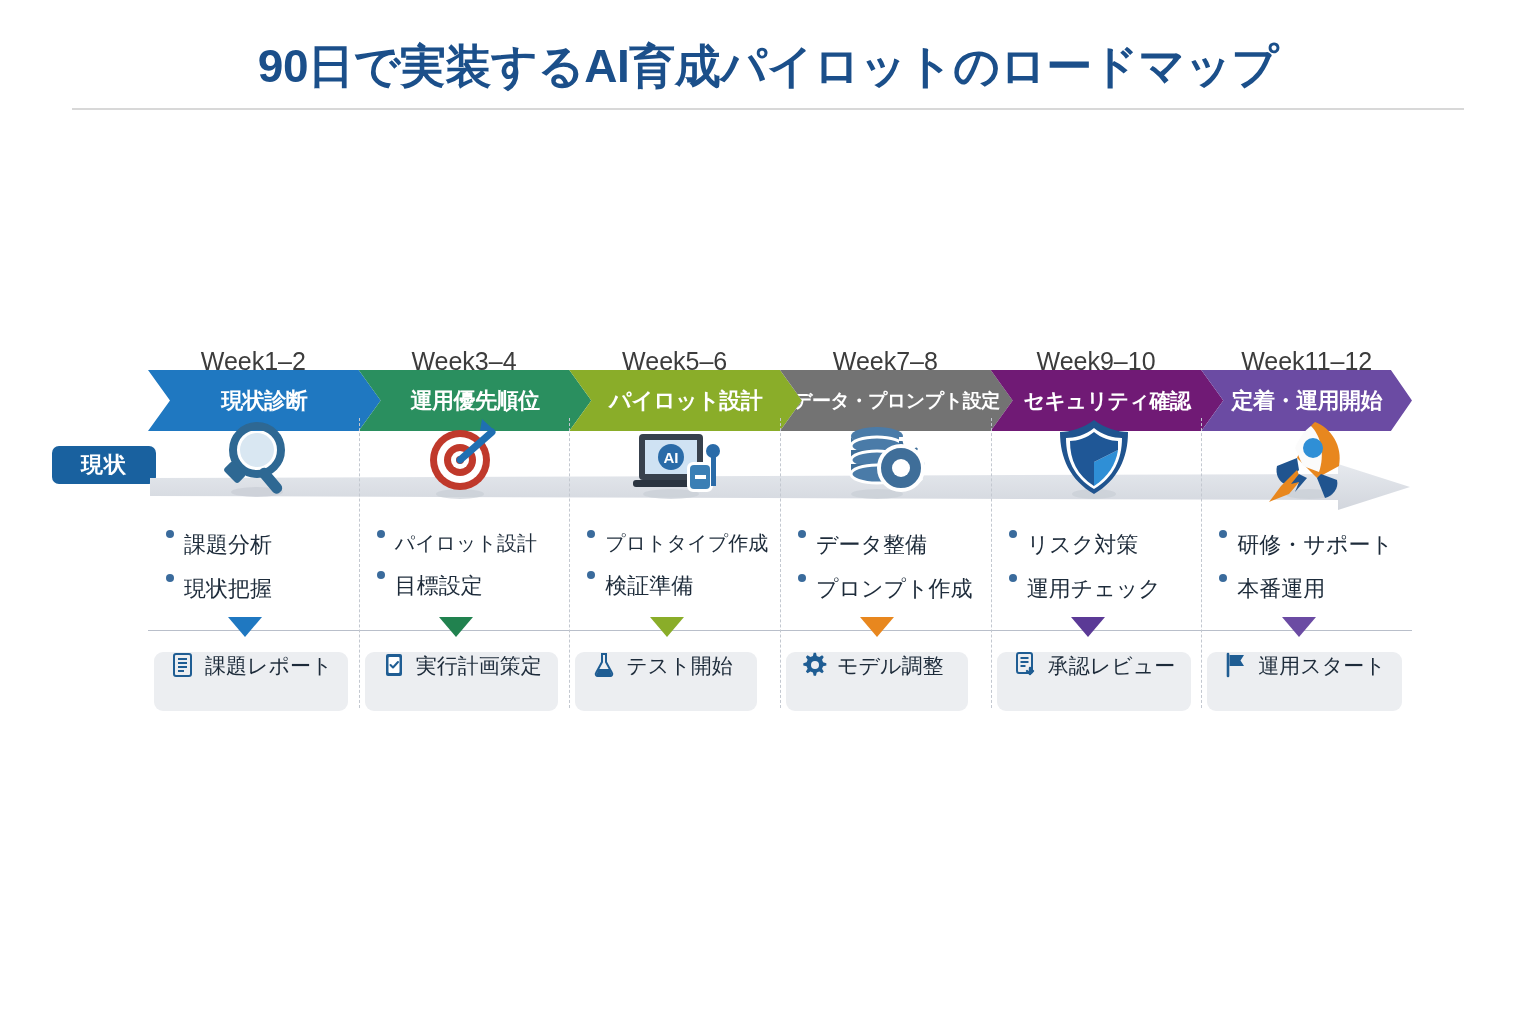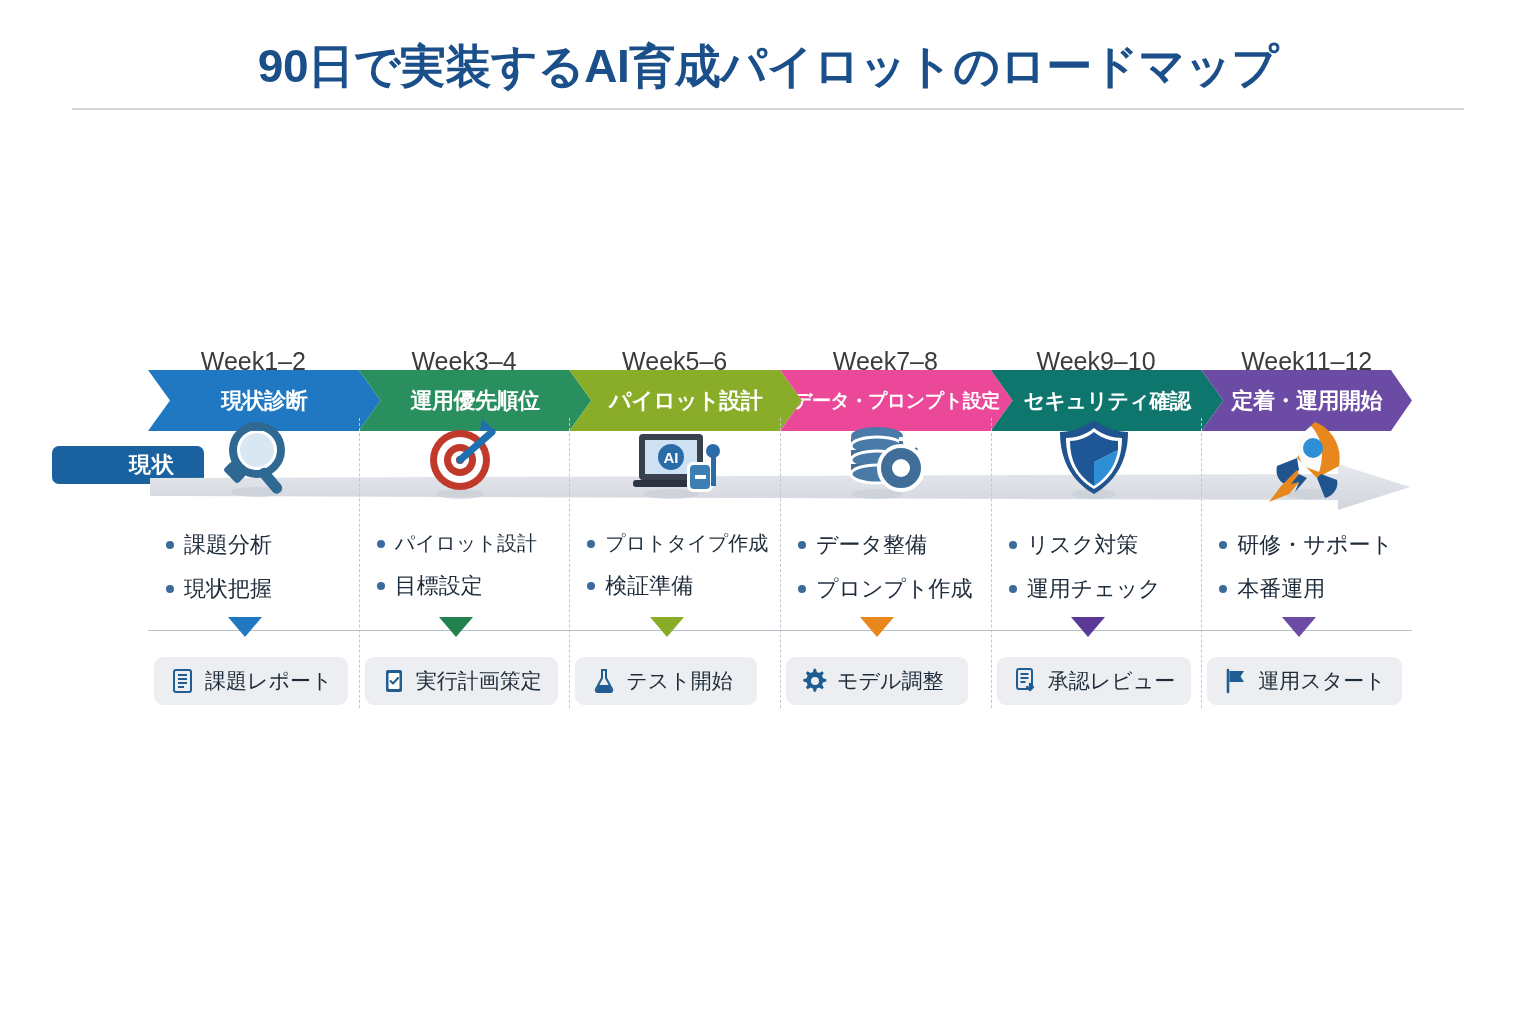--- a/index.html
+++ b/index.html
@@ -59,49 +59,49 @@
     position:absolute;top:0;width:210px;height:100px;
     display:flex;align-items:flex-end;justify-content:center;
   }
   .icon-cell svg{display:block;}
 
   
   #status-badge{
     position:absolute;left:-96px;top:116px;
     width:104px;height:38px;border-radius:7px;
     background:#19619f;
-    display:flex;align-items:center;justify-content:center;padding-left:48px;
+    display:flex;align-items:center;justify-content:center;
   }
   #status-badge-label{color:#fff;font-size:22px;font-weight:bold;letter-spacing:1px;}
 
   
   .bullet-row{position:absolute;left:0;top:200px;width:1264px;height:92px;display:flex;}
   .bullet-cell{flex:1 1 0;padding-left:18px;box-sizing:border-box;}
   .bullet-item{
-    display:flex;align-items:center;margin-bottom:14px;
+    display:flex;margin-bottom:14px;
     font-size:22px;color:#1d2b3a;white-space:nowrap;
   }
   .bullet-dot{
     width:8px;height:8px;border-radius:50%;background:#3a6b9c;
     margin-right:10px;flex:0 0 auto;
   }
 
   
   #marker-line{position:absolute;left:0;top:300px;width:1264px;height:1px;background:#b9bfca;}
   .tri{
     position:absolute;top:287px;width:0;height:0;
     border-left:17px solid transparent;border-right:17px solid transparent;
   }
 
   
   .chip-row{position:absolute;left:0;top:325px;width:1264px;height:52px;display:flex;}
   .chip-cell{flex:1 1 0;display:flex;align-items:center;justify-content:flex-start;padding-left:6px;box-sizing:border-box;}
   .chip{
-    background:#eceef1;border-radius:9px;height:48px;
-    display:flex;align-items:center;padding:0 16px;box-sizing:border-box;
+    background:#eceef1;border-radius:9px;height:59px;
+    display:flex;align-items:flex-start;padding:0 16px;box-sizing:border-box;
     min-width:182px;
   }
   .chip-icon{flex:0 0 auto;margin-right:9px;display:flex;align-items:center;}
   .chip-label{font-size:21px;color:#1d2b3a;white-space:nowrap;}
 
   
   .col-sep{
     position:absolute;top:88px;width:0;height:290px;
     border-left:1px dashed #c3c8d0;
   }
@@ -144,24 +144,24 @@
   <div class="chevron-band" id="chevron-band">
       <div class="chev" style="left: 0px; width: 232.667px; background: rgb(31, 120, 193); clip-path: polygon(0% 0%, 90.5444% 0%, 100% 50%, 90.5444% 100%, 0% 100%, 9.45559% 50%);">
         <span class="chev-label">現状診断</span>
       </div>
       <div class="chev" style="left: 210.667px; width: 232.667px; background: rgb(42, 143, 95); clip-path: polygon(0% 0%, 90.5444% 0%, 100% 50%, 90.5444% 100%, 0% 100%, 9.45559% 50%);">
         <span class="chev-label">運用優先順位</span>
       </div>
       <div class="chev" style="left: 421.333px; width: 232.667px; background: rgb(138, 173, 41); clip-path: polygon(0% 0%, 90.5444% 0%, 100% 50%, 90.5444% 100%, 0% 100%, 9.45559% 50%);">
         <span class="chev-label">パイロット設計</span>
       </div>
-      <div class="chev" style="left: 632px; width: 232.667px; background: #ec4899; clip-path: polygon(0% 0%, 90.5444% 0%, 100% 50%, 90.5444% 100%, 0% 100%, 9.45559% 50%);">
+      <div class="chev" style="left: 632px; width: 232.667px; background: #737373; clip-path: polygon(0% 0%, 90.5444% 0%, 100% 50%, 90.5444% 100%, 0% 100%, 9.45559% 50%);">
         <span class="chev-label" style="font-size: 19px;">データ・プロンプト設定</span>
       </div>
-      <div class="chev" style="left: 842.667px; width: 232.667px; background: #0f766e; clip-path: polygon(0% 0%, 90.5444% 0%, 100% 50%, 90.5444% 100%, 0% 100%, 9.45559% 50%); font-family: Liberation Mono, monospace;">
+      <div class="chev" style="left: 842.667px; width: 232.667px; background: #701a75; clip-path: polygon(0% 0%, 90.5444% 0%, 100% 50%, 90.5444% 100%, 0% 100%, 9.45559% 50%); font-family: Liberation Mono, monospace;">
         <span class="chev-label" style="font-size: 21px;">セキュリティ確認</span>
       </div>
       <div class="chev" style="left: 1053.33px; width: 210.667px; background: rgb(107, 75, 163); clip-path: polygon(0% 0%, 90% 0%, 100% 50%, 90% 100%, 0% 100%, 10.443% 50%);">
         <span class="chev-label">定着・運用開始</span>
       </div>
     </div>
 
   <div class="track-area">
     <svg id="track-arrow" viewBox="0 0 1264 46" preserveAspectRatio="none">
       <defs>

